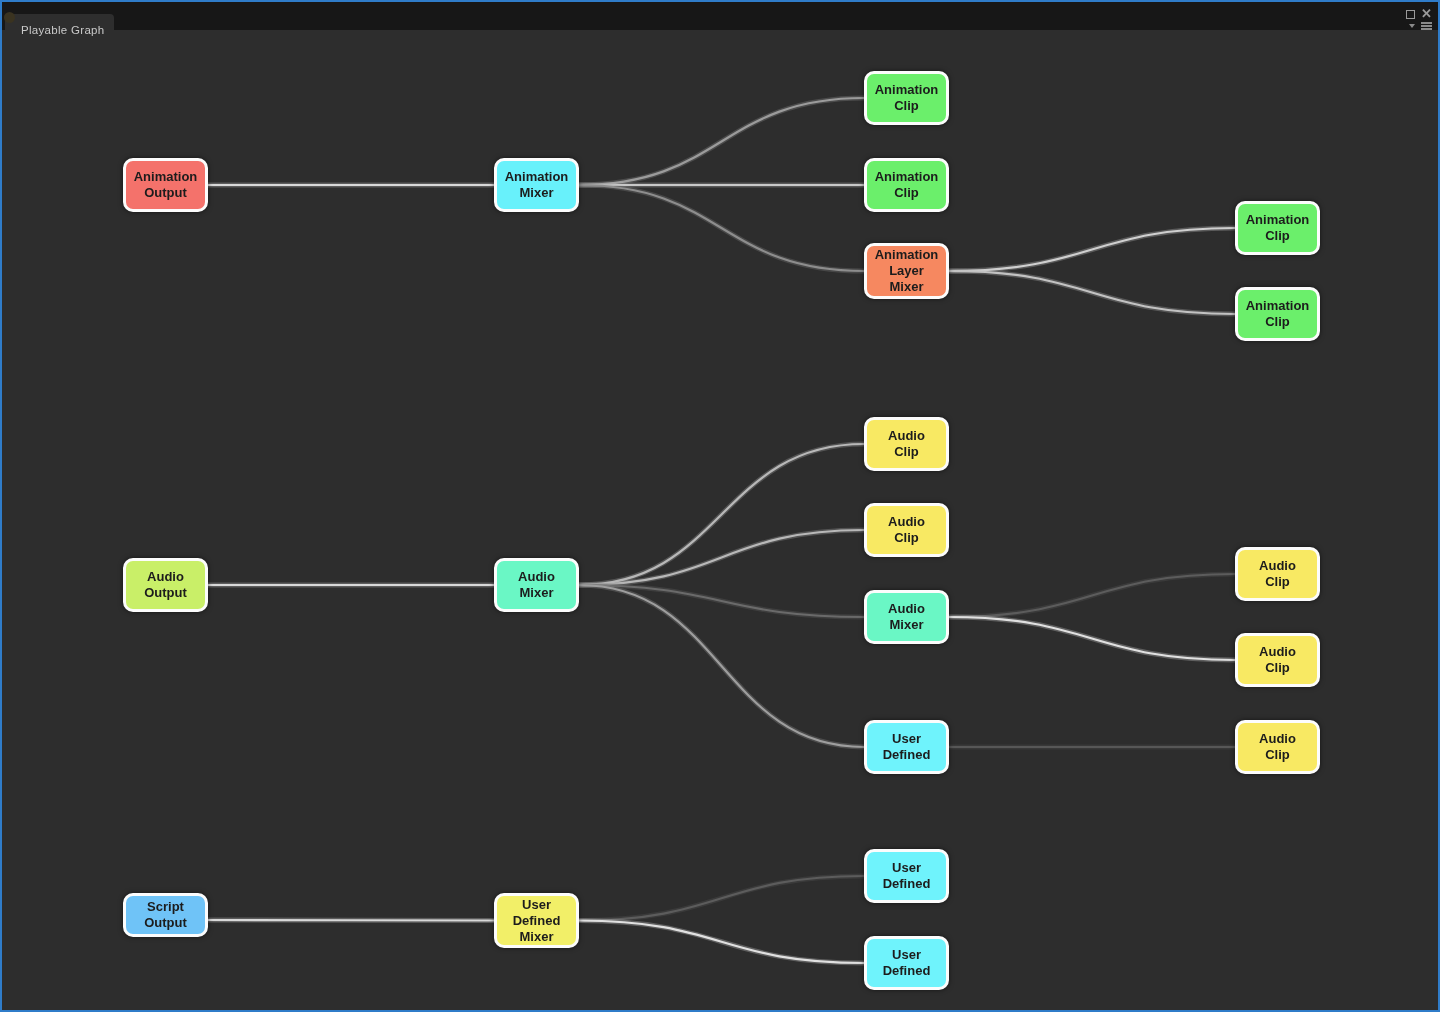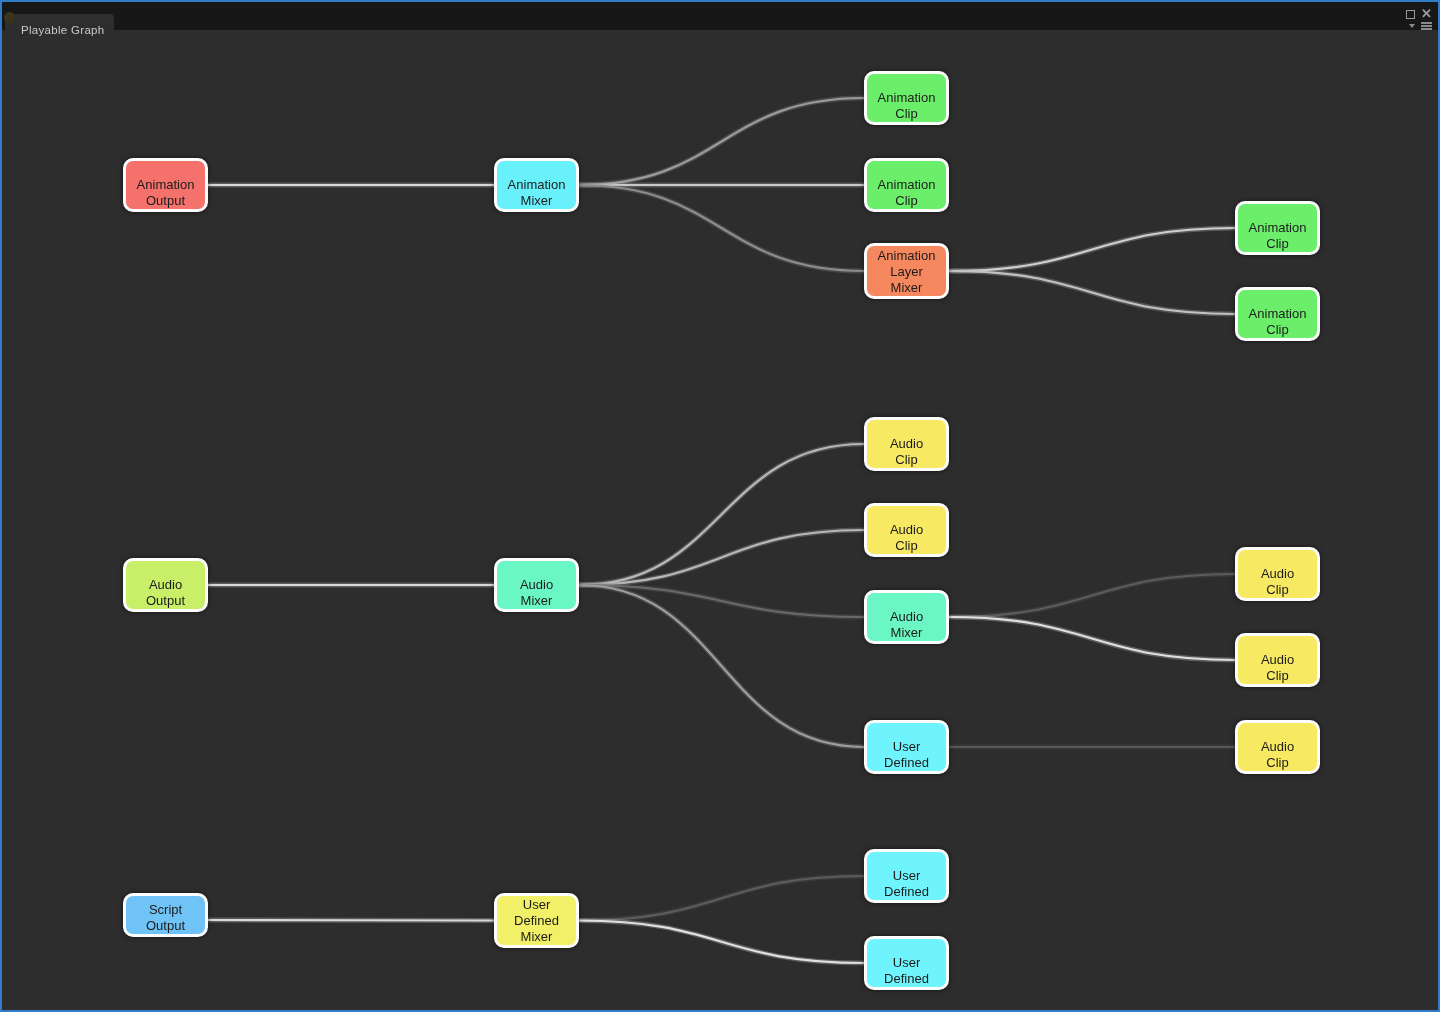--- a/index.html
+++ b/index.html
@@ -42,23 +42,24 @@
     color:#c2c2c2; font-size:10.5px; letter-spacing:.4px;
   }
   .stepper { margin-left:auto; display:flex; flex-direction:column; gap:1px; align-items:center; }
   .stepper .up { width:0; height:0; border-left:3px solid transparent; border-right:3px solid transparent; border-bottom:4px solid #b0b0b0; }
   .stepper .dn { width:0; height:0; border-left:3px solid transparent; border-right:3px solid transparent; border-top:4px solid #b0b0b0; }
   
   .canvas { position:absolute; inset:0; background:#2d2d2d; }
   .edges { position:absolute; left:0; top:0; width:1440px; height:1012px; }
   .node {
     position:absolute; border:3px solid #fcfcfc; border-radius:10px;
-    display:flex; align-items:flex-end; justify-content:center; text-align:center;
+    display:flex; align-items:center; justify-content:center; text-align:center;
     font-size:13px; line-height:16px; color:#1c1c1c; white-space:pre-line;
     box-shadow:0 0 5px rgba(0,0,0,.55);
+    font-weight:bold;
   }
 </style>
 </head>
 <body>
 
 <div class="window">
 
   <div class="canvas">
     <svg class="edges" viewBox="0 0 1440 1012" xmlns="http://www.w3.org/2000/svg">
         <path d="M 206 183 C 349 183, 349 183, 492 183" fill="none" stroke="#d8d8d8" stroke-width="5" stroke-opacity="0.28" stroke-linecap="round"></path>

